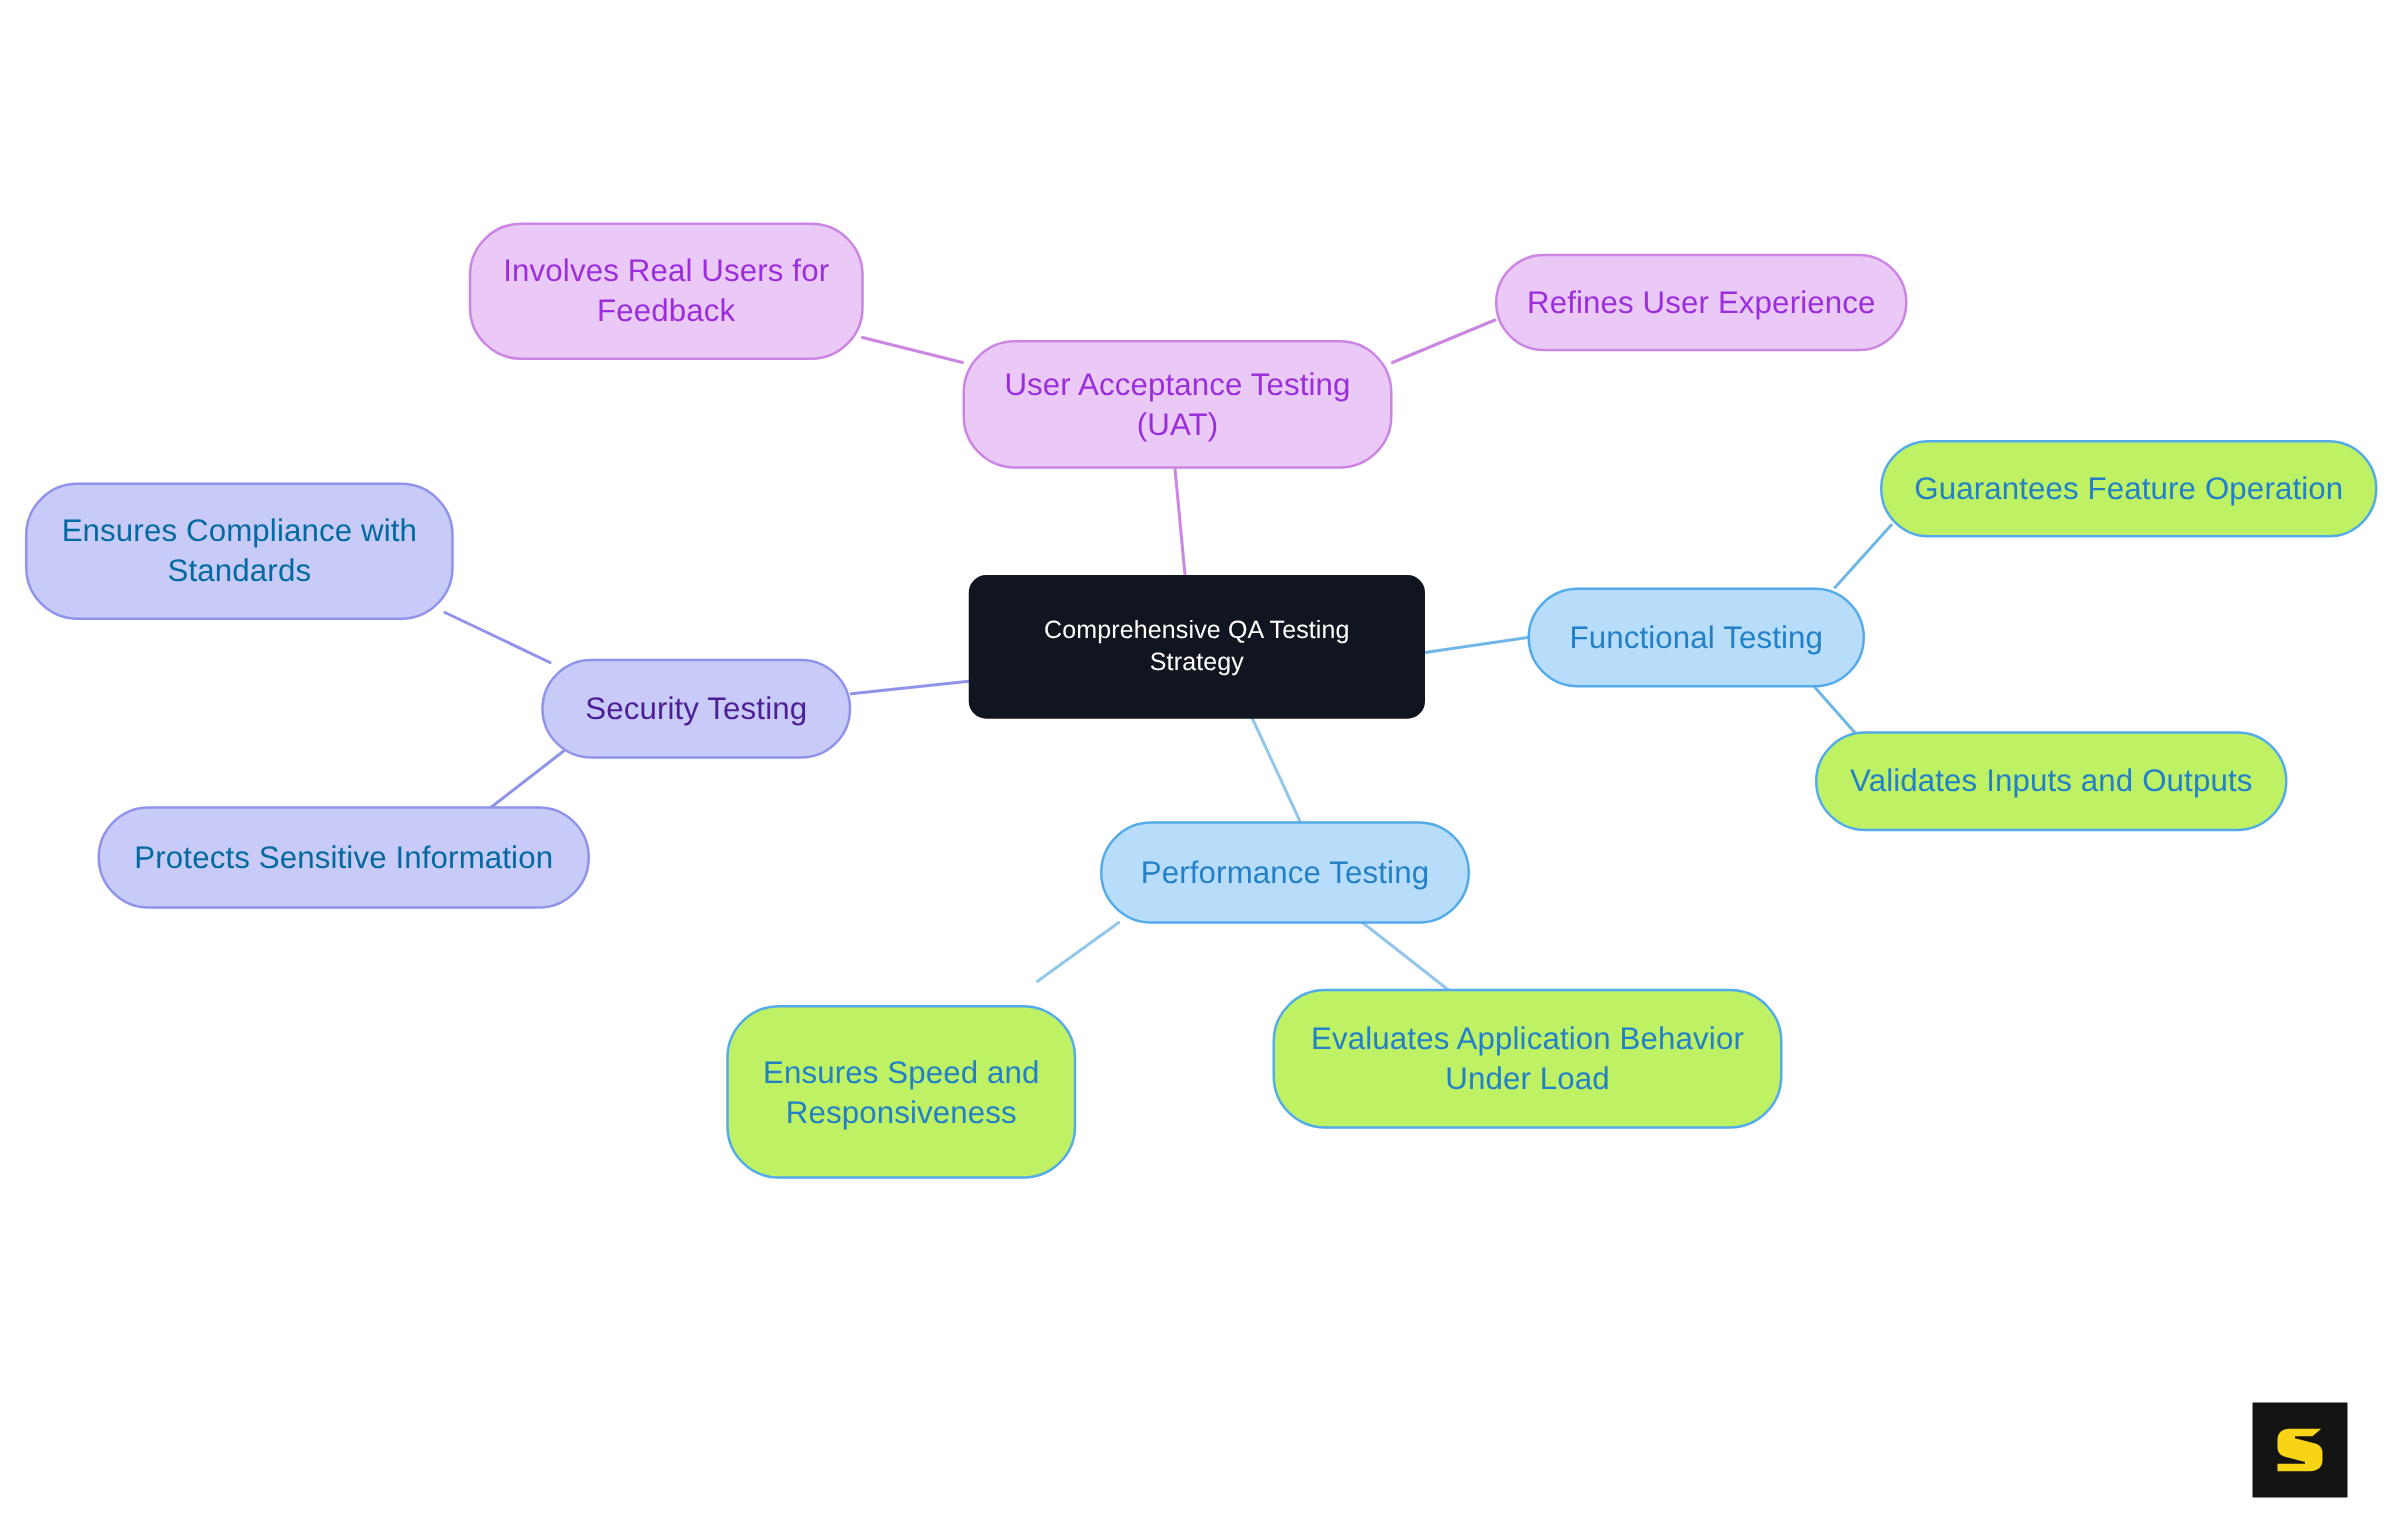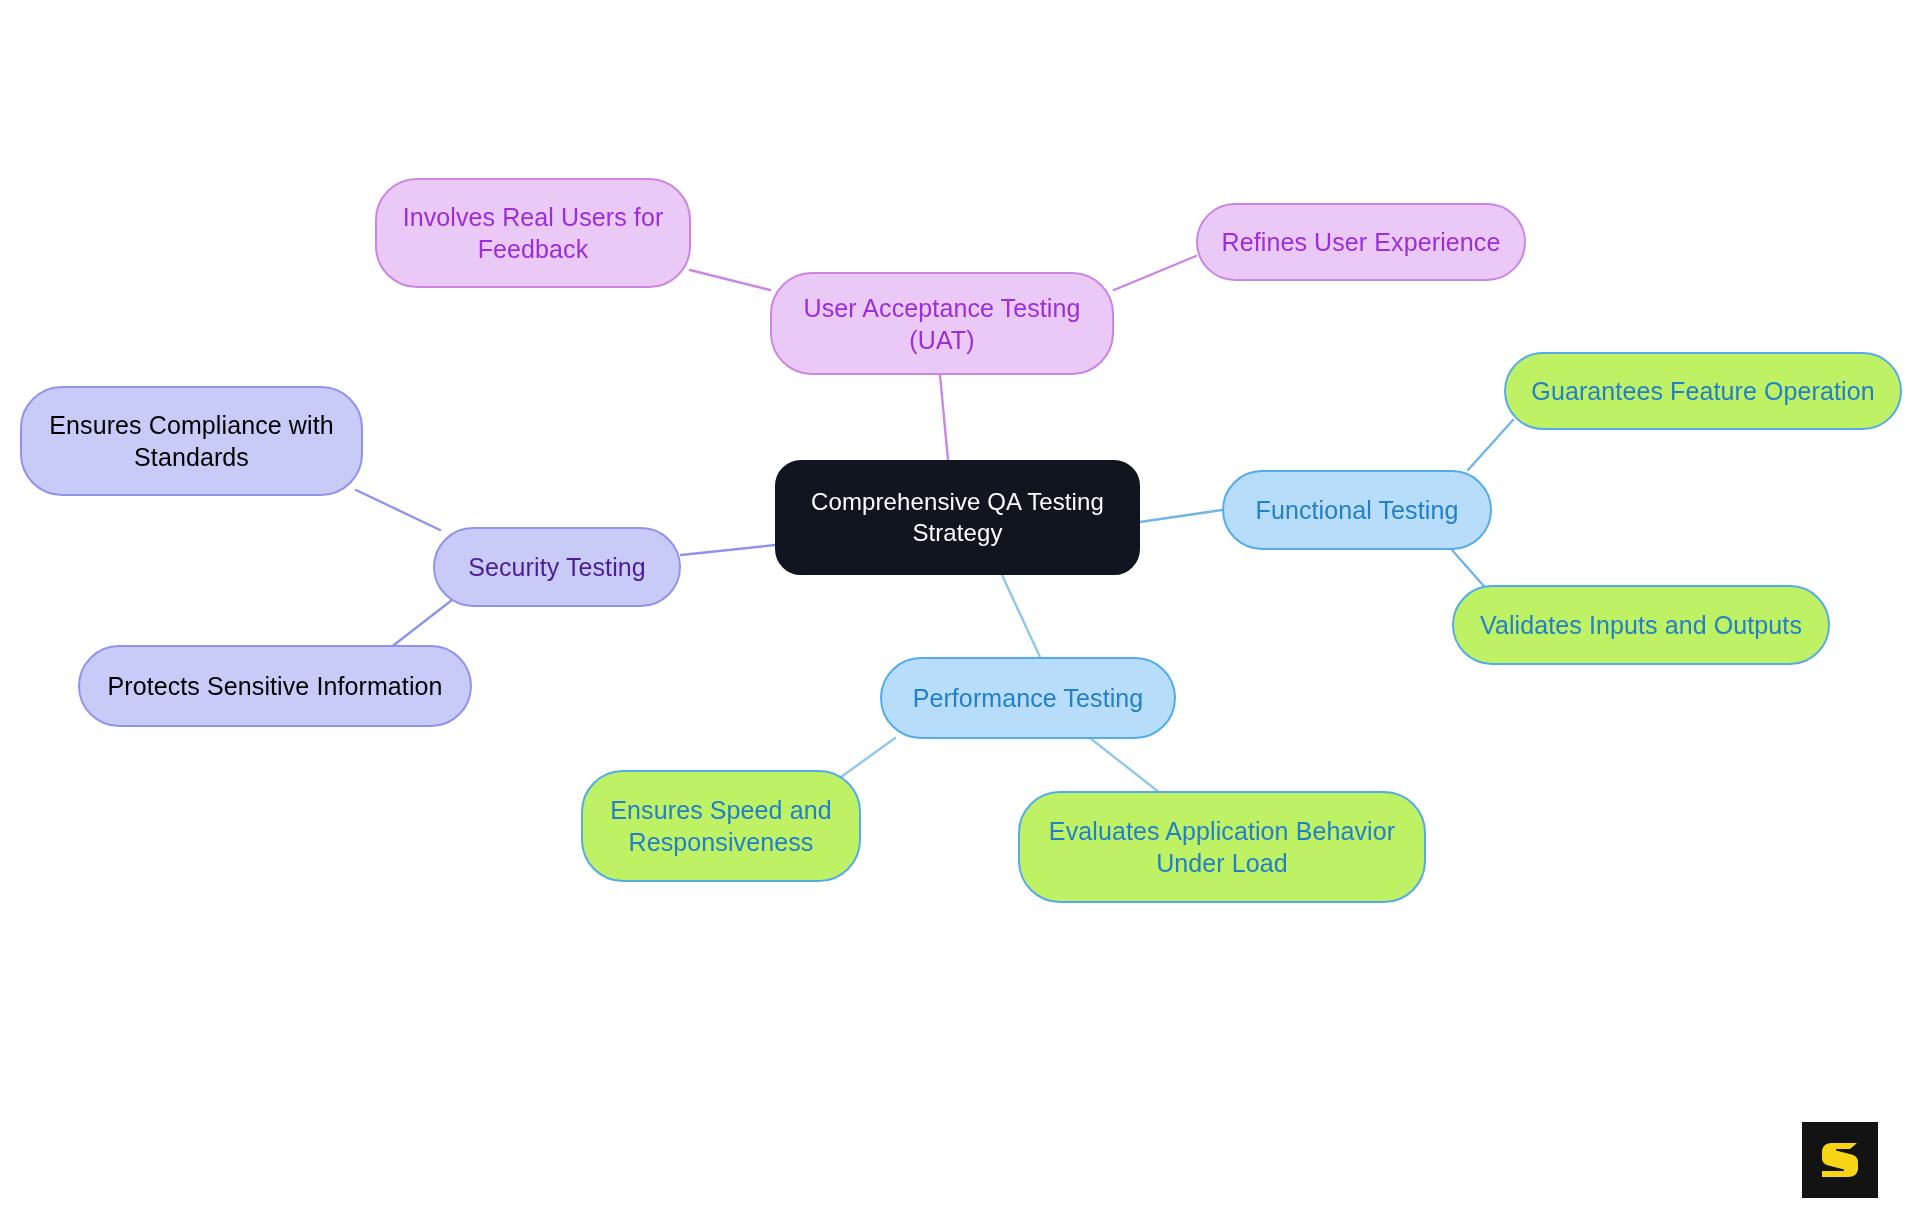--- a/index.html
+++ b/index.html
@@ -41,35 +41,35 @@
     line-height: 1.28;
     padding: 6px 18px;
     white-space: pre-line;
     letter-spacing: 0.1px;
   }
   
   .node.root {
     background: #111520;
     border-color: #111520;
     color: #ffffff;
-    font-size: 24px;
-    border-radius: 26px;
+    font-size: 20px;
+    border-radius: 14px;
   }
   
   .node.blue {
     background: #bef264;
     border-color: #54abe9;
     color: #2380c7;
     font-size: 25px;
   }
   
   .node.periwinkle {
     background: #c8cbf8;
     border-color: #9093ea;
-    color: #000000;
+    color: #0369a1;
     font-size: 25px;
   }
   
   .node.orchid {
     background: #ebc9f6;
     border-color: #cb85e3;
     color: #9b2ddb;
     font-size: 25px;
   }
   
@@ -105,21 +105,21 @@
     </svg>
 
   <div class="node root" style="left: 775px; top: 460px; width: 365px; height: 115px; background: rgb(17, 21, 32); color: rgb(255, 255, 255);">Comprehensive QA Testing
 Strategy</div>
 
   <div class="node blue" style="left: 1222px; top: 470px; width: 270px; height: 80px; background: rgb(183, 221, 251); border-color: rgb(84, 171, 233); color: rgb(35, 128, 199);">Functional Testing</div>
   <div class="node blue" style="left: 1504px; top: 352px; width: 398px; height: 78px;">Guarantees Feature Operation</div>
   <div class="node blue" style="left: 1452px; top: 585px; width: 378px; height: 80px;">Validates Inputs and Outputs</div>
 
   <div class="node blue" style="left: 880px; top: 657px; width: 296px; height: 82px; background: rgb(183, 221, 251); border-color: rgb(84, 171, 233); color: rgb(35, 128, 199);">Performance Testing</div>
-  <div class="node blue" style="left: 581px; top: 770px; width: 280px; height: 112px;">Ensures Speed and
+  <div class="node blue" style="left: 581px; top: 804px; width: 280px; height: 139px;">Ensures Speed and
 Responsiveness</div>
   <div class="node blue" style="left: 1018px; top: 791px; width: 408px; height: 112px;">Evaluates Application Behavior
 Under Load</div>
 
   <div class="node periwinkle" style="left: 433px; top: 527px; width: 248px; height: 80px; background: rgb(200, 203, 248); border-color: rgb(144, 147, 234); color: #4c1d95;">Security Testing</div>
   <div class="node periwinkle" style="left: 20px; top: 386px; width: 343px; height: 110px;">Ensures Compliance with
 Standards</div>
   <div class="node orchid" style="left: 770px; top: 272px; width: 344px; height: 103px; background: rgb(235, 201, 246); border-color: rgb(203, 133, 227); color: rgb(155, 45, 219);">User Acceptance Testing
 (UAT)</div>
 

